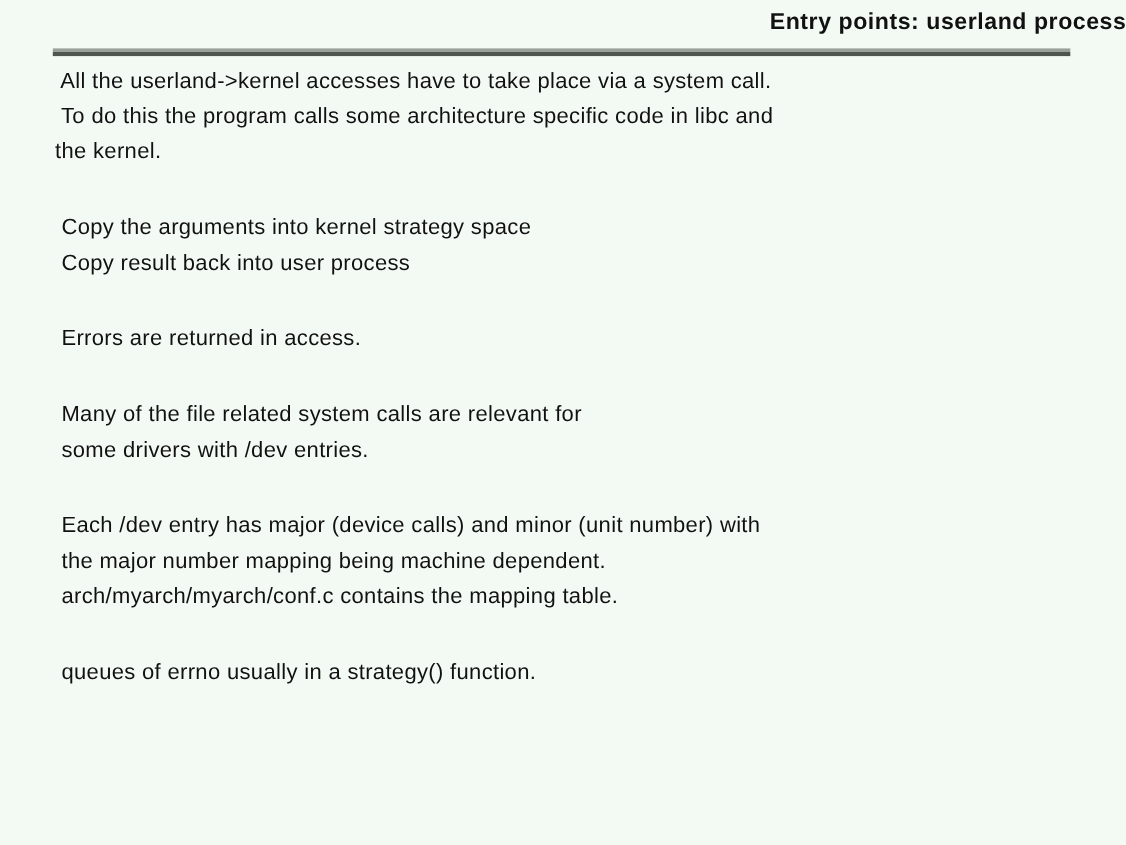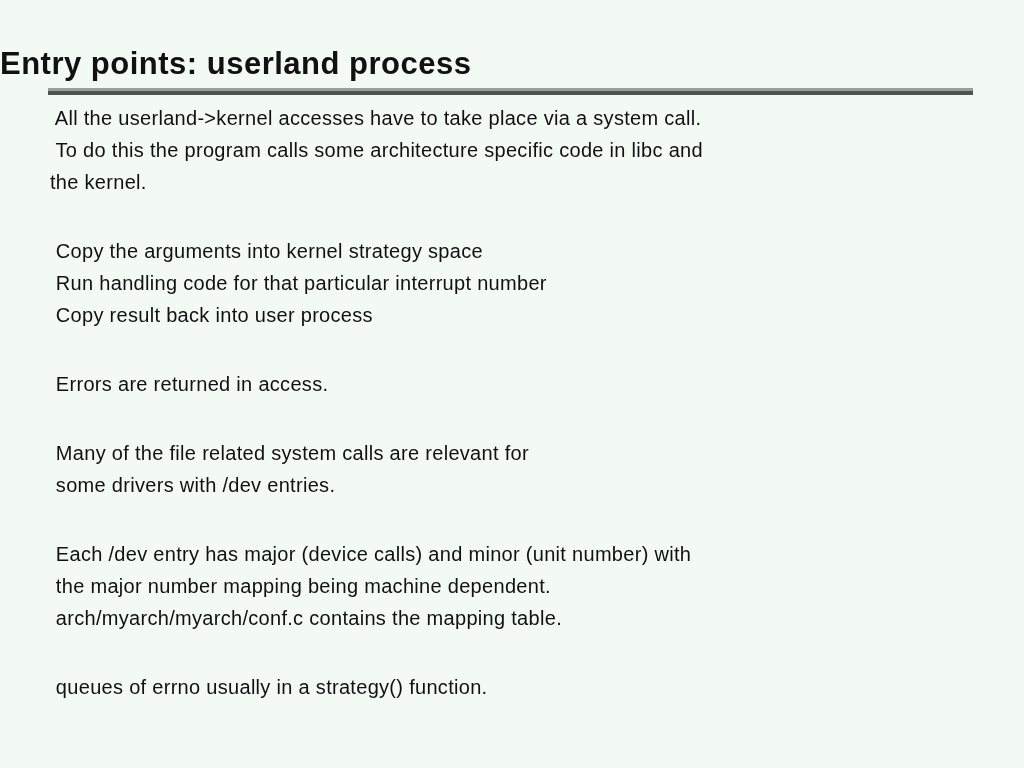--- a/index.html
+++ b/index.html
@@ -13,25 +13,24 @@
     background: #f3faf4;
     font-family: "Liberation Sans", sans-serif;
     color: #111111;
   }
   .slide {
     position: relative;
     width: 1024px;
     height: 768px;
   }
   .slide-title {
-    padding-top: 44px;
     height: 40px;
     line-height: 40px;
-    text-align: left;
-    font-size: 31px;
+    text-align: right;
+    font-size: 21px;
     font-weight: 700;
     letter-spacing: 0.5px;
     white-space: pre;
   }
   .title-rule {
     margin-top: 4px;
     margin-left: 48px;
     width: 925px;
     height: 7px;
     background: linear-gradient(to bottom, #98a098 0%, #98a098 45%, #4e544e 45%, #4e544e 100%);
@@ -62,21 +61,20 @@
   <div class="slide-body">
 
     <div class="paragraph">
       <div class="text-line"> All the userland-&gt;kernel accesses have to take place via a system call.</div>
       <div class="text-line"> To do this the program calls some architecture specific code in libc and</div>
       <div class="text-line">the kernel.</div>
     </div>
 
     <div class="paragraph">
       <div class="text-line"> Copy the arguments into kernel strategy space</div>
-      <div class="text-line"> Run handling code for that particular interrupt number</div>
       <div class="text-line"> Copy result back into user process</div>
     </div>
 
     <div class="paragraph">
       <div class="text-line"> Errors are returned in access.</div>
     </div>
 
     <div class="paragraph">
       <div class="text-line"> Many of the file related system calls are relevant for</div>
       <div class="text-line"> some drivers with /dev entries.</div>

